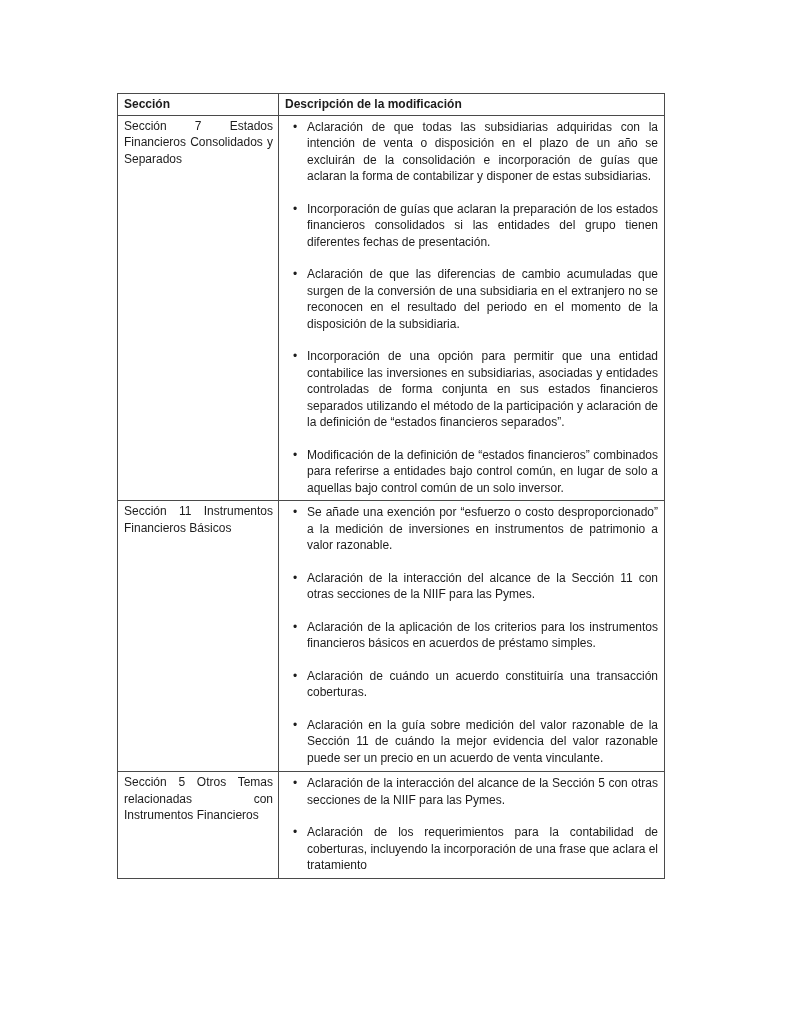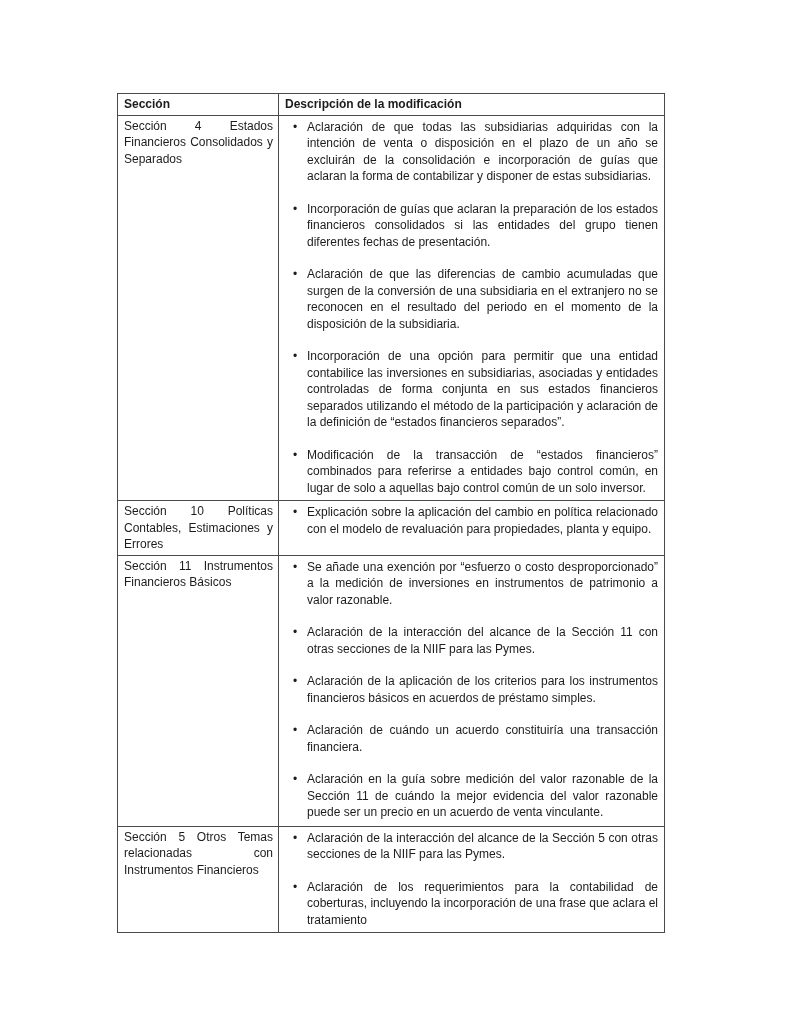--- a/index.html
+++ b/index.html
@@ -70,73 +70,64 @@
       </colgroup>
 
     <tbody>
         <tr class="hdr" style="height:20px">
       <td>Sección</td>
       <td>Descripción de la modificación</td>
     </tr>
 
 
     <tr style="height:380px">
-      <td class="sec">Sección 4 Estados Financieros Consolidados y Separados</td>
+      <td class="sec">Sección 7 Estados Financieros Consolidados y Separados</td>
       <td class="desc">
         <div class="bullet">
           <span class="mk">•</span>
           <div class="bt">Aclaración de que todas las subsidiarias adquiridas con la intención de venta o disposición en el plazo de un año se excluirán de la consolidación e incorporación de guías que aclaran la forma de contabilizar y disponer de estas subsidiarias.</div>
         </div>
         <div class="bullet">
           <span class="mk">•</span>
           <div class="bt">Incorporación de guías que aclaran la preparación de los estados financieros consolidados si las entidades del grupo tienen diferentes fechas de presentación.</div>
         </div>
         <div class="bullet">
           <span class="mk">•</span>
           <div class="bt">Aclaración de que las diferencias de cambio acumuladas que surgen de la conversión de una subsidiaria en el extranjero no se reconocen en el resultado del periodo en el momento de la disposición de la subsidiaria.</div>
         </div>
         <div class="bullet">
           <span class="mk">•</span>
           <div class="bt">Incorporación de una opción para permitir que una entidad contabilice las inversiones en subsidiarias, asociadas y entidades controladas de forma conjunta en sus estados financieros separados utilizando el método de la participación y aclaración de la definición de “estados financieros separados”.</div>
         </div>
         <div class="bullet">
           <span class="mk">•</span>
-          <div class="bt">Modificación de la transacción de “estados financieros” combinados para referirse a entidades bajo control común, en lugar de solo a aquellas bajo control común de un solo inversor.</div>
+          <div class="bt">Modificación de la definición de “estados financieros” combinados para referirse a entidades bajo control común, en lugar de solo a aquellas bajo control común de un solo inversor.</div>
         </div>
       </td>
     </tr>
 
-    <tr style="height:44px">
-      <td class="sec">Sección 10 Políticas Contables, Estimaciones y Errores</td>
-      <td class="desc">
-        <div class="bullet">
-          <span class="mk">•</span>
-          <div class="bt">Explicación sobre la aplicación del cambio en política relacionado con el modelo de revaluación para propiedades, planta y equipo.</div>
-        </div>
-      </td>
-    </tr>
 
     <tr style="height:271px">
       <td class="sec">Sección 11 Instrumentos Financieros Básicos</td>
       <td class="desc">
         <div class="bullet">
           <span class="mk">•</span>
           <div class="bt">Se añade una exención por “esfuerzo o costo desproporcionado” a la medición de inversiones en instrumentos de patrimonio a valor razonable.</div>
         </div>
         <div class="bullet">
           <span class="mk">•</span>
           <div class="bt">Aclaración de la interacción del alcance de la Sección 11 con otras secciones de la NIIF para las Pymes.</div>
         </div>
         <div class="bullet">
           <span class="mk">•</span>
           <div class="bt">Aclaración de la aplicación de los criterios para los instrumentos financieros básicos en acuerdos de préstamo simples.</div>
         </div>
         <div class="bullet">
           <span class="mk">•</span>
-          <div class="bt">Aclaración de cuándo un acuerdo constituiría una transacción financiera.</div>
+          <div class="bt">Aclaración de cuándo un acuerdo constituiría una transacción coberturas.</div>
         </div>
         <div class="bullet">
           <span class="mk">•</span>
           <div class="bt">Aclaración en la guía sobre medición del valor razonable de la Sección 11 de cuándo la mejor evidencia del valor razonable puede ser un precio en un acuerdo de venta vinculante.</div>
         </div>
       </td>
     </tr>
 
     <tr style="height:82px">
       <td class="sec">Sección 5 Otros Temas relacionadas con Instrumentos Financieros</td>

